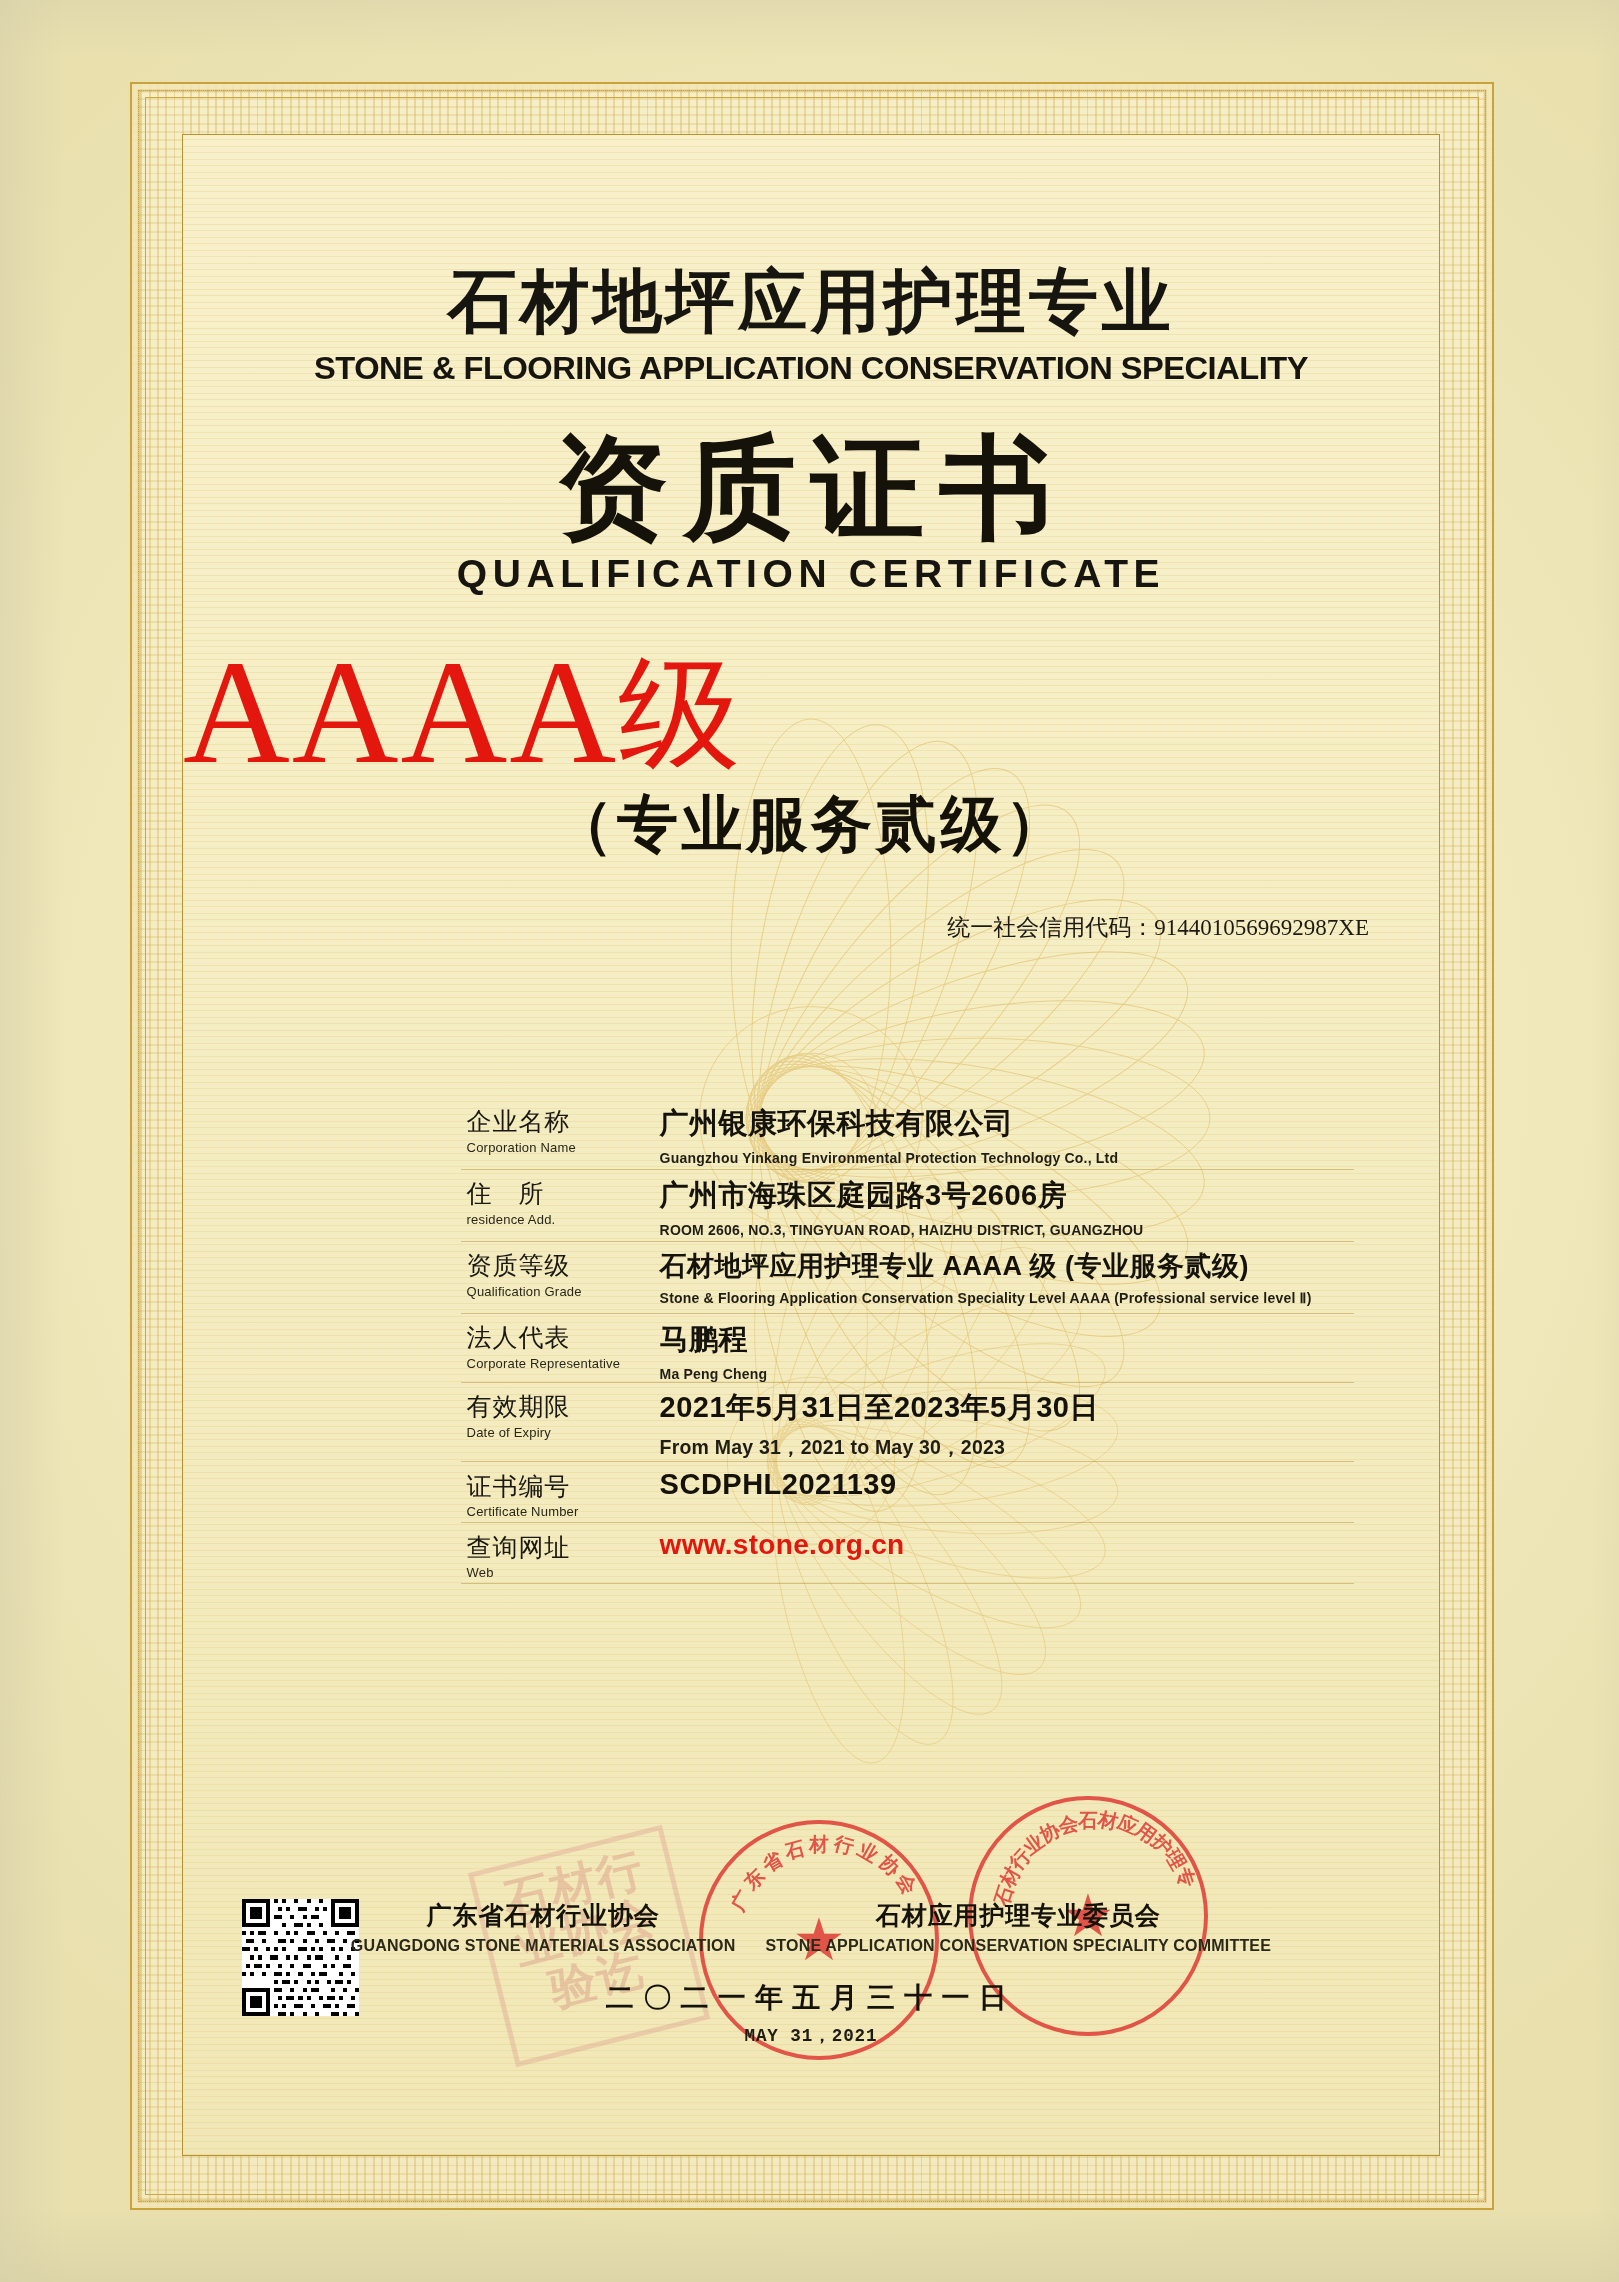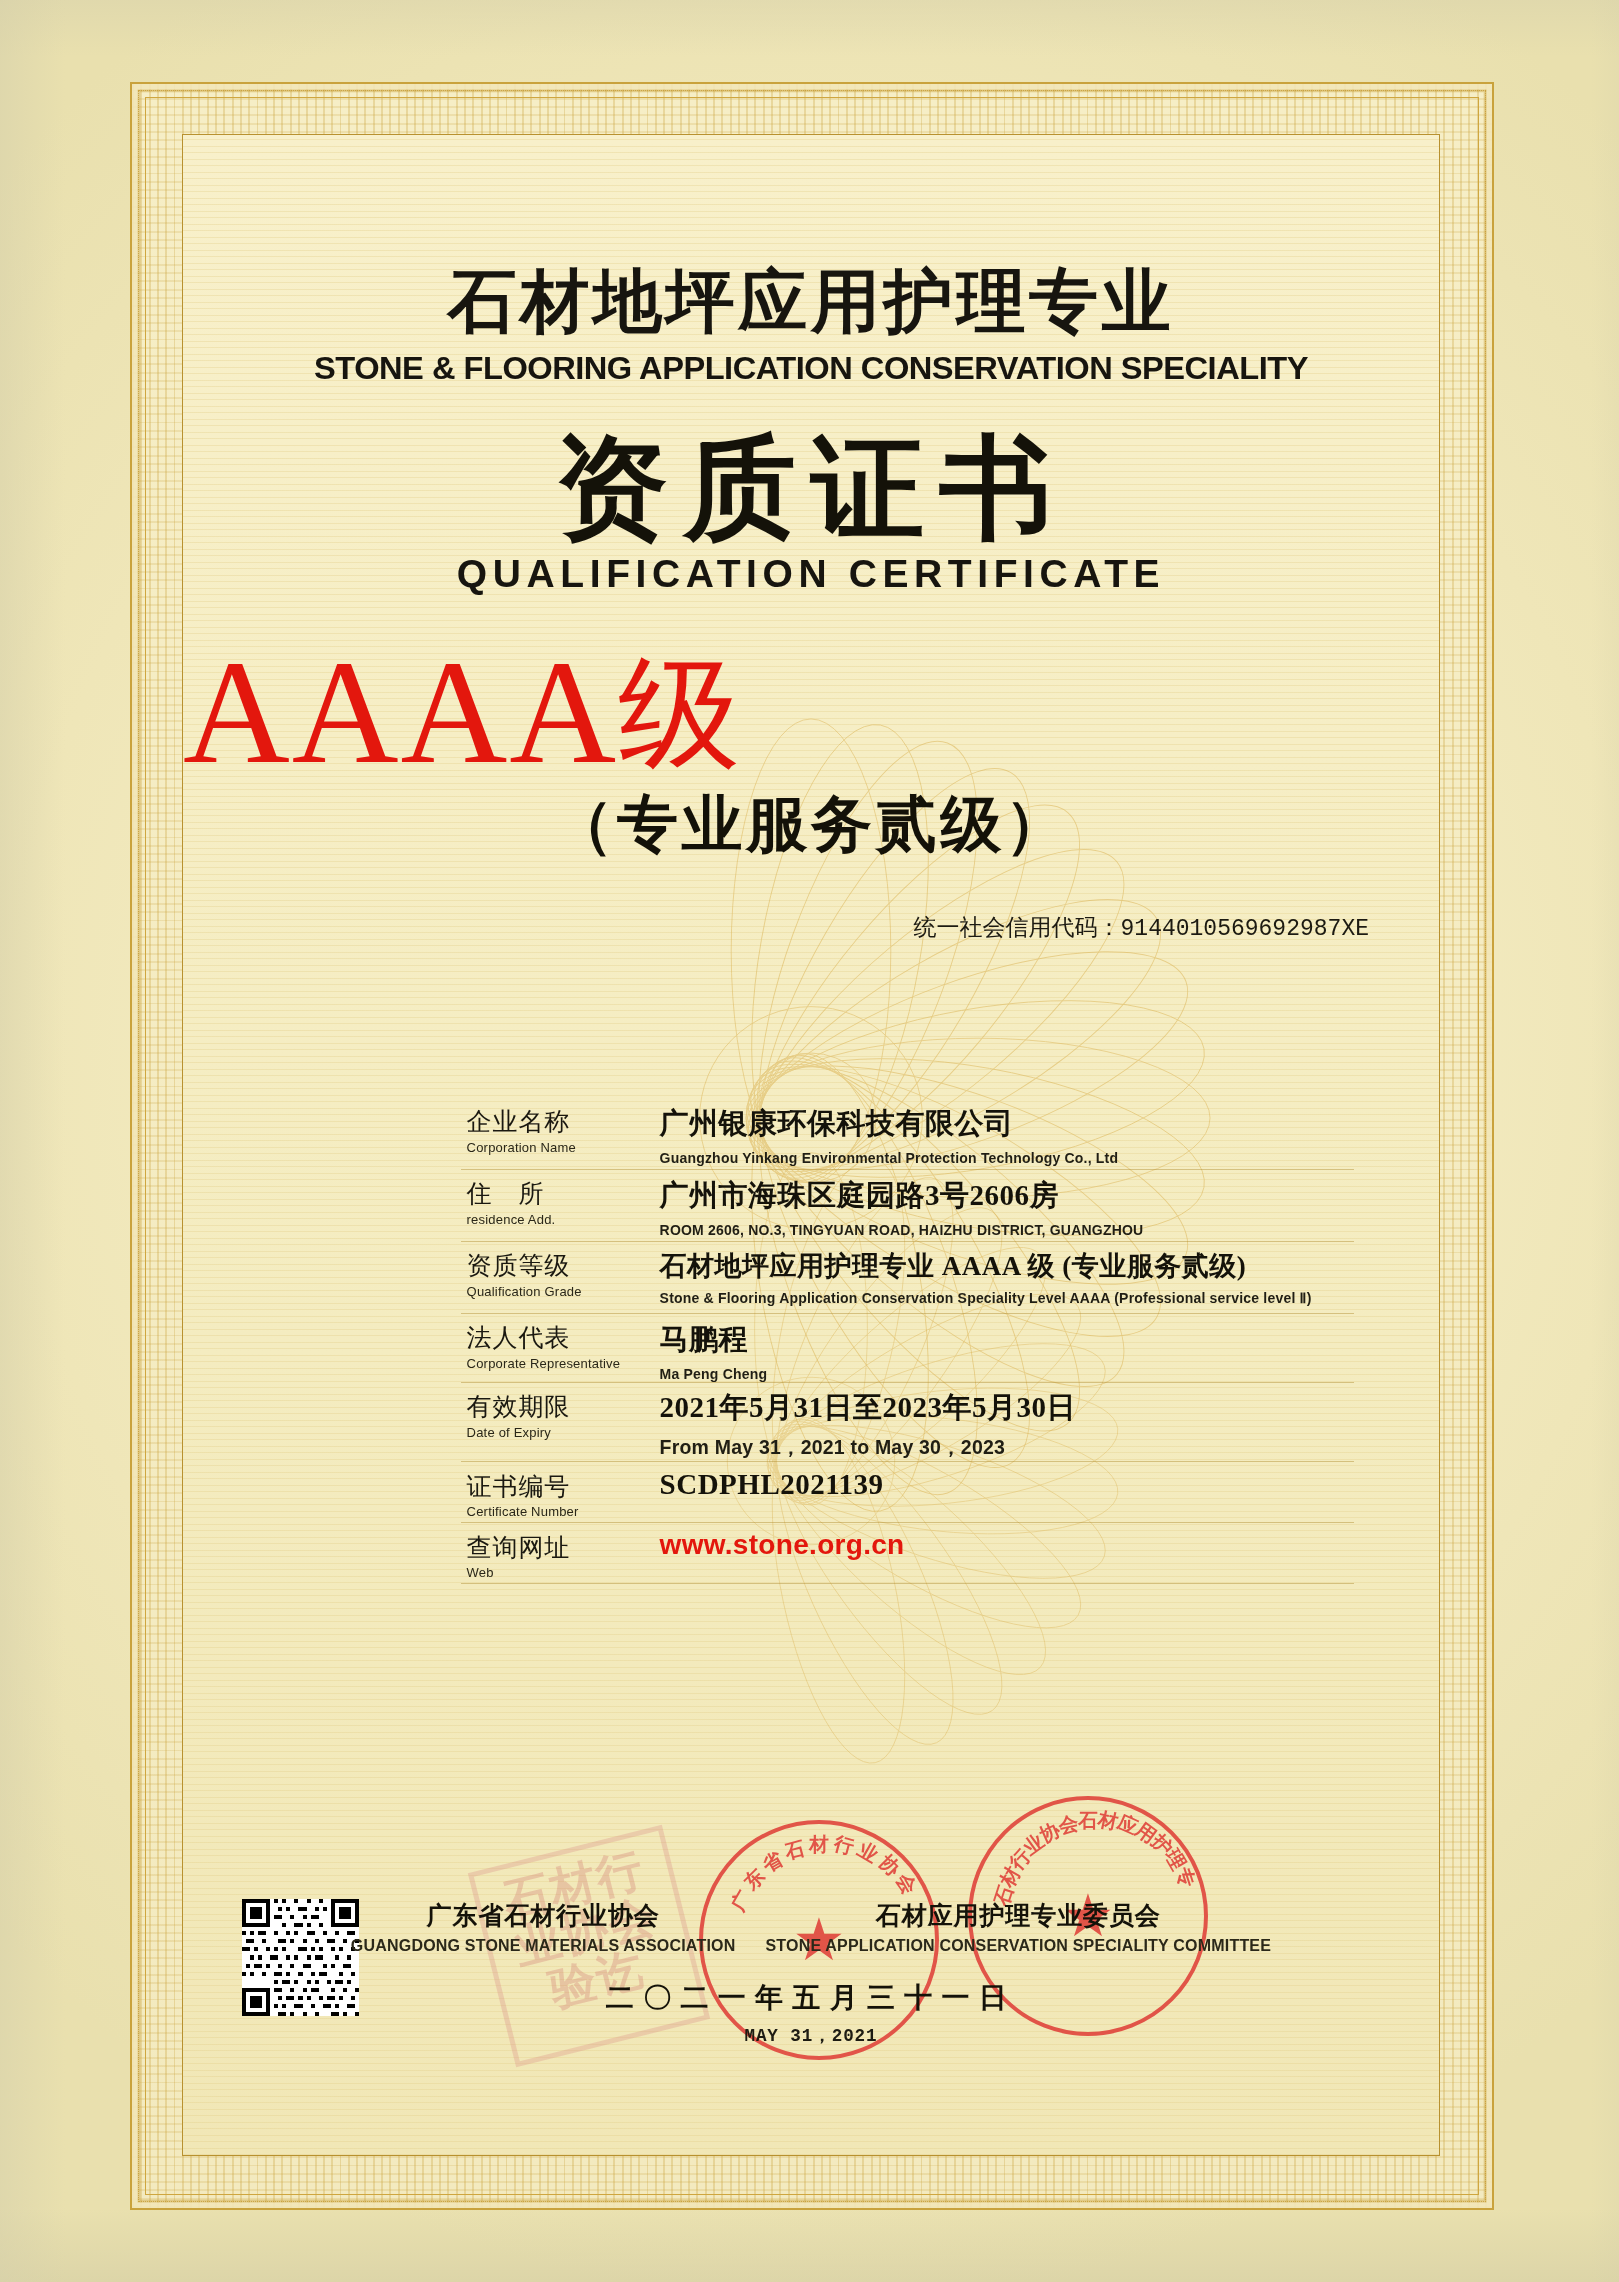--- a/index.html
+++ b/index.html
@@ -170,21 +170,21 @@
     font-family: "DejaVu Sans", "Liberation Sans", sans-serif;
     font-weight: bold;
     font-size: 61px;
     letter-spacing: 3.7px;
     color: #131108;
   }
   .credit-code {
     position: absolute;
     right: 70px;
     top: 777px;
-    font-family: Liberation Mono, monospace;
+    font-family: Liberation Serif, serif;
     font-size: 23px;
     color: #1c1a12;
     letter-spacing: 0px;
   }
   .row {
     position: relative;
     display: flex;
     align-items: flex-start;
     padding: 0 0 0 0;
     border-bottom: 0.9px solid rgba(176,140,46,.45);
@@ -214,21 +214,21 @@
     margin-top: 1.9px;
     letter-spacing: 0.2px;
   }
   .value {
     flex: 1 1 auto;
     padding-top: 5.6px;
     padding-left: 5.6px;
   }
   .value .cn {
     display: block;
-    font-family: Liberation Serif, serif;
+    font-family: Liberation Sans, sans-serif;
     font-weight: bold;
     font-size: 29px;
     color: #14120a;
     letter-spacing: 0.5px;
   }
   .value .cn.mid { font-size: 27px; }
   .value .en {
     display: block;
     font-family: "Liberation Sans", sans-serif;
     font-weight: bold;

